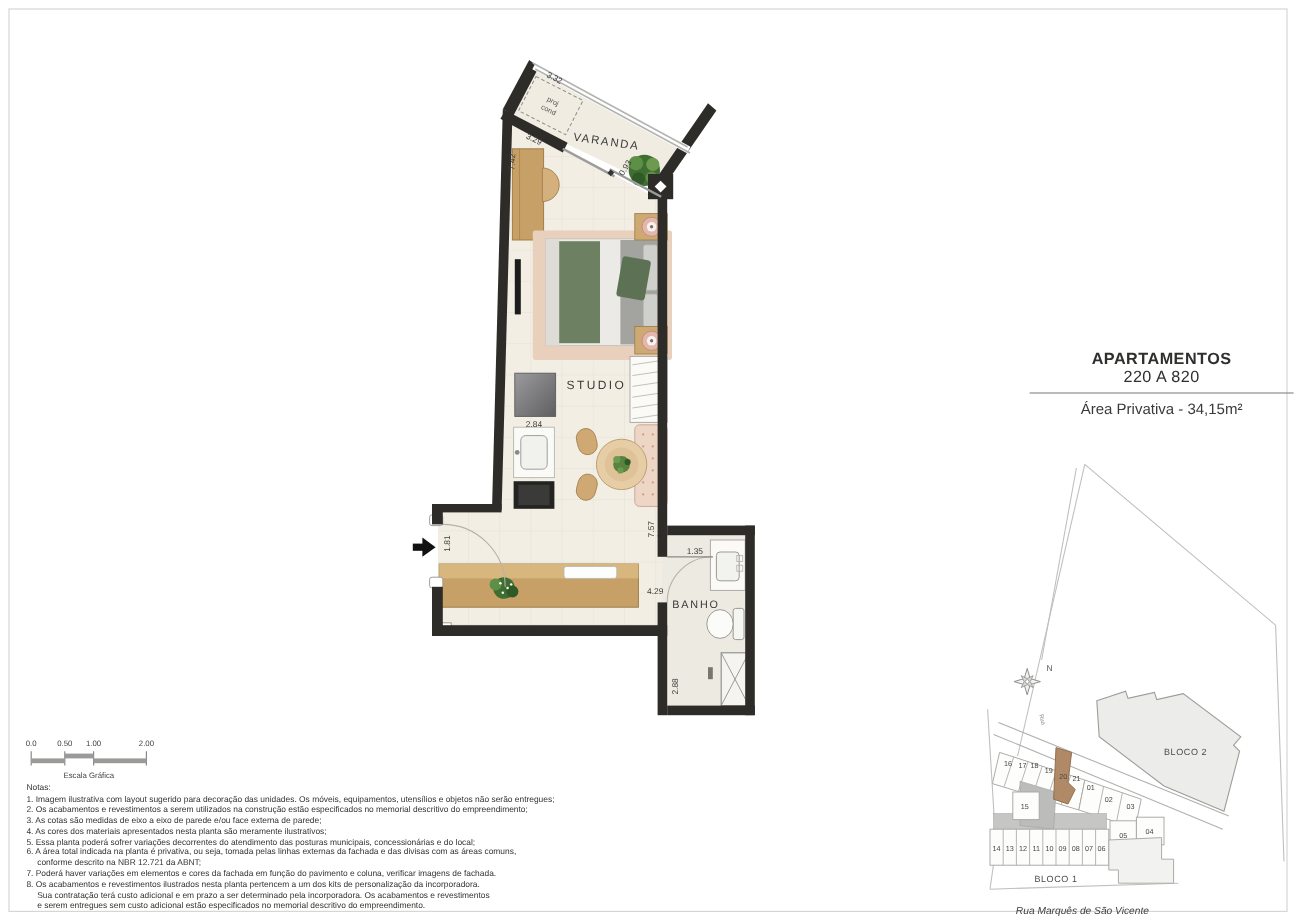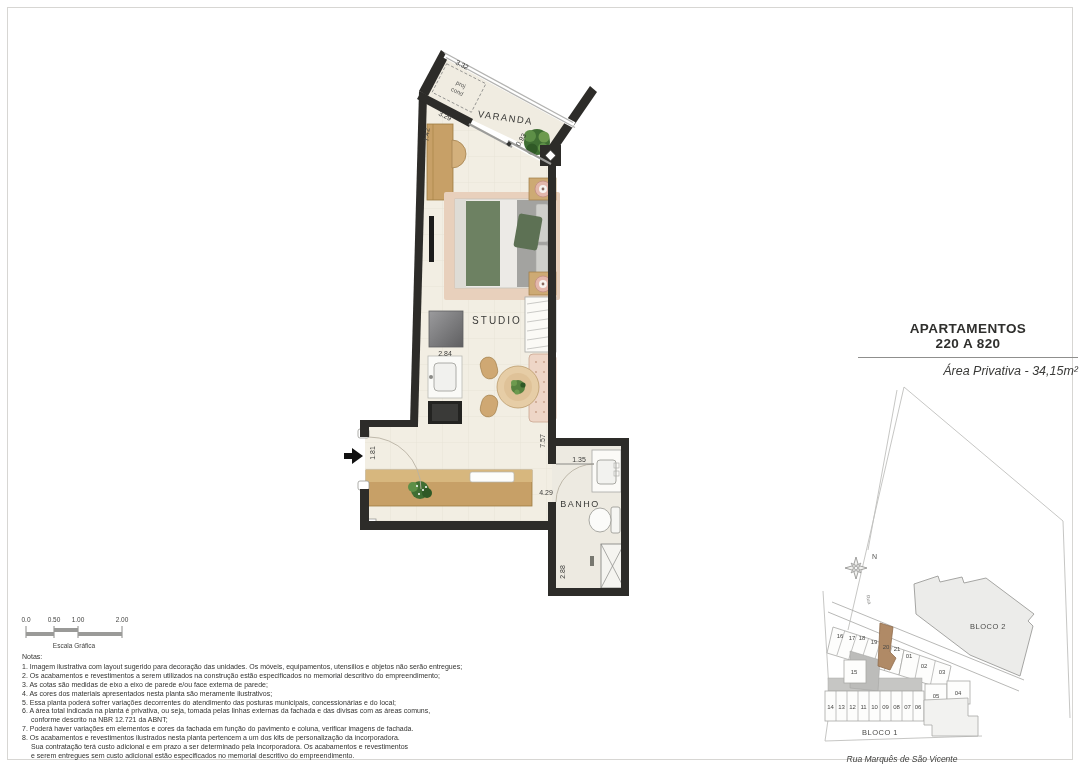--- a/index.html
+++ b/index.html
@@ -1,25 +1,25 @@
 <!DOCTYPE html>
 <html><head>
 <meta charset="utf-8">
 <style>
   html,body{margin:0;padding:0;background:#ffffff;}
   body{width:1080px;height:767px;position:relative;overflow:hidden;
        font-family:"Liberation Sans","DejaVu Sans",sans-serif;color:#2f2f2d;}
   .frame{position:absolute;inset:7px;border:1px solid #d7d6d3;pointer-events:none;}
   .plan-wrap{position:absolute;left:338px;top:24px;width:320px;height:612px;}
   .site-wrap{position:absolute;left:818px;top:378px;width:262px;height:395px;}
-  .title-block{position:absolute;left:858px;top:291px;width:220px;text-align:center;margin-top:30px;}
+  .title-block{position:absolute;left:858px;top:291px;width:220px;text-align:center;}
   .title-block .l1{font-weight:bold;font-size:13.5px;letter-spacing:.4px;line-height:15px;}
-  .title-block .l2{font-weight:bold;font-size:13.5px;letter-spacing:.4px;line-height:15px;}
+  .title-block .l2{font-weight:normal;font-size:13.5px;letter-spacing:.4px;line-height:15px;}
   .title-block .rule{border:0;border-top:1px solid #8f8f8d;margin:6px 0 6px 0;}
-  .title-block .area{font-style:italic;font-size:12.5px;color:#3a3a38;text-align:right;}
+  .title-block .area{font-size:12.5px;color:#3a3a38;}
   .scalebar{position:absolute;left:14px;top:612px;}
   .notes{position:absolute;left:22px;top:653px;width:560px;font-size:7px;line-height:8.9px;color:#333331;}
   .notes .t{margin-bottom:1px;}
   .notes .ind{padding-left:9px;}
   svg text{font-family:"Liberation Sans","DejaVu Sans",sans-serif;}
 </style>
 </head>
 <body>
 
 <div class="frame"></div>

